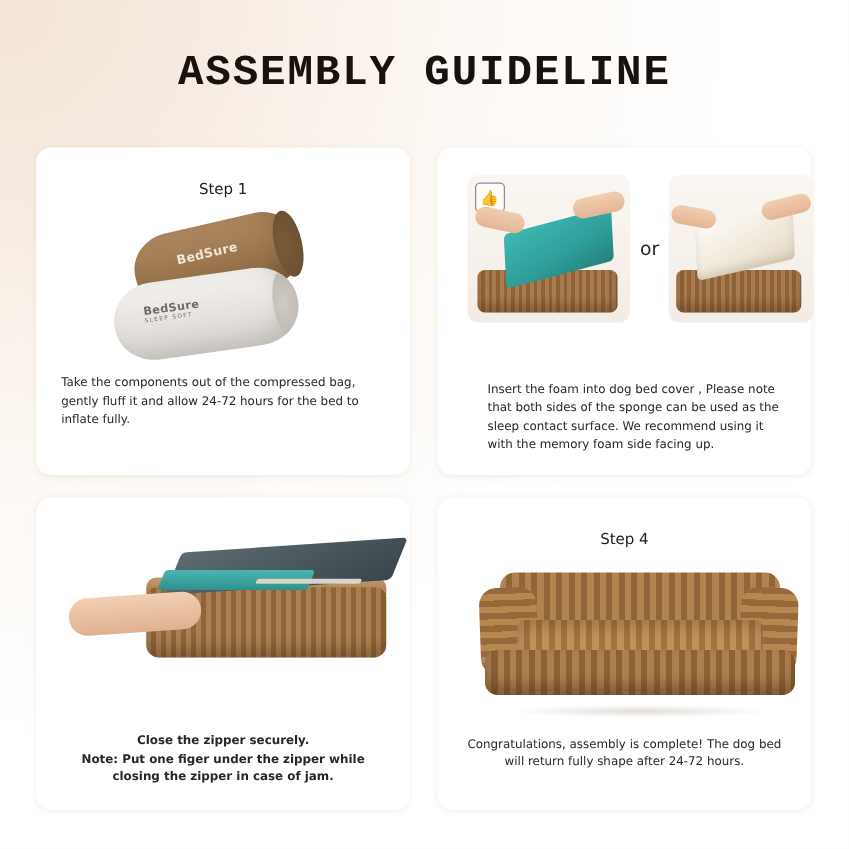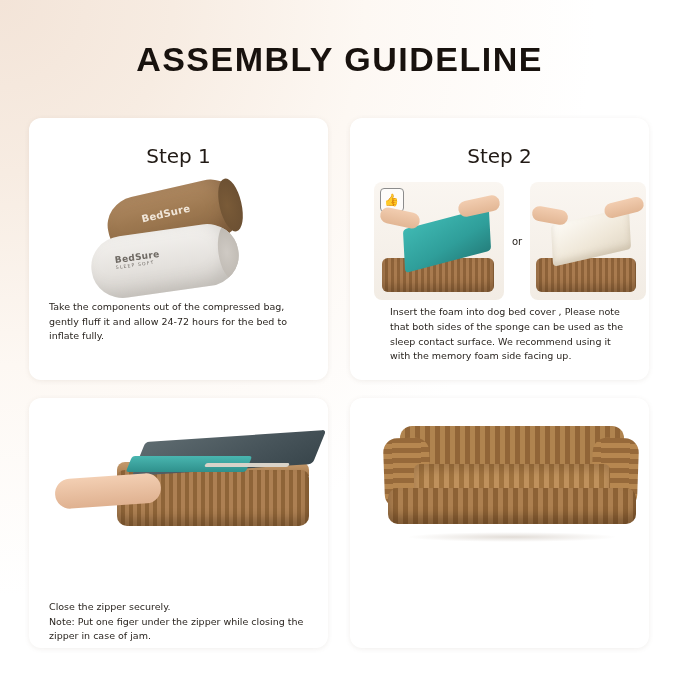--- a/index.html
+++ b/index.html
@@ -25,21 +25,21 @@
   .title {
     position: absolute;
     top: 40px;
     left: 0;
     width: 679px;
     text-align: center;
     font-size: 34px;
     font-weight: bold;
     letter-spacing: 1.5px;
     color: #18120e;
-    font-family: Liberation Sans, sans-serif;
+    font-family: Liberation Mono, monospace;
   }
   .grid {
     position: absolute;
     top: 118px;
     left: 29px;
     width: 621px;
     display: flex;
     flex-wrap: wrap;
     gap: 18px 22px;
   }
@@ -52,38 +52,38 @@
     padding: 14px 16px 16px 16px;
     position: relative;
   }
   .card-1 { height: 262px; }
   .card-2 { height: 262px; }
   .card-3 { height: 250px; }
   .card-4 { height: 250px; }
 
   .step-label {
     text-align: center;
-    font-size: 20px;
+    font-size: 12px;
     color: #211a15;
     margin-top: 12px;
     margin-bottom: 6px;
     font-family: "DejaVu Sans", sans-serif;
   }
   .caption {
     font-size: 9.5px;
     line-height: 1.55;
     color: #2b2621;
     position: absolute;
     left: 20px;
     right: 20px;
     font-family: "DejaVu Sans", sans-serif;
   }
   .cap1 { bottom: 36px; }
   .cap2 { bottom: 16px; text-align: left; }
-  .cap3 { bottom: 4px; text-align: left; }
+  .cap3 { bottom: 18px; text-align: center; font-weight: bold; }
   .cap4 { bottom: 30px; text-align: center; }
 
   .art {
     position: relative;
     width: 100%;
     height: 150px;
   }
 
   
   .roll-wrap { position: absolute; left: 50%; top: 12px; transform: translateX(-50%); width: 200px; height: 120px; }
@@ -139,21 +139,21 @@
   
   .s2row { position: absolute; left: 8px; top: 8px; display: flex; align-items: center; gap: 8px; }
   .photo {
     background: linear-gradient(180deg, #faf6f1 0%, #f2ece4 100%);
     border-radius: 8px;
     position: relative;
     overflow: hidden;
   }
   .p2a { width: 130px; height: 118px; }
   .p2b { width: 116px; height: 118px; }
-  .or-text { font-size: 10px; color: #2b2621; font-family: "DejaVu Sans", sans-serif; }
+  .or-text { font-size: 15px; color: #2b2621; font-family: "DejaVu Sans", sans-serif; }
 
   .thumb-badge {
     position: absolute; left: 6px; top: 6px;
     width: 22px; height: 22px;
     border: 1.2px solid #8c8c8c;
     border-radius: 4px;
     display: flex; align-items: center; justify-content: center;
     font-size: 12px; color: #4a4a4a;
     background: rgba(255,255,255,0.65);
   }
@@ -296,21 +296,20 @@
           <div class="brand-white">
             <span>BedSure</span>
             <span class="brand-sub">SLEEP SOFT</span>
           </div>
         </div>
       </div>
       <div class="caption cap1" style="white-space: pre-line;">Take the components out of the compressed bag, gently fluff it and allow 24-72 hours for the bed to inflate fully.</div>
     </div>
 
     <div class="card card-2">
-      <div class="step-label">Step 2</div>
       <div class="art">
         <div class="s2row">
           <div class="photo p2a">
             <div class="thumb-badge">👍</div>
             <div class="bed-base"></div>
             <div class="foam-teal"></div>
             <div class="hand h2a"></div>
             <div class="hand h2a2"></div>
           </div>
           <div class="or-text">or</div>
@@ -334,26 +333,28 @@
           <div class="teal3"></div>
           <div class="zip3"></div>
           <div class="arm3"></div>
         </div>
       </div>
       <div class="caption cap3" style="white-space: pre-line;">Close the zipper securely.
 Note:  Put one figer under the zipper while closing the zipper in case of jam.</div>
     </div>
 
     <div class="card card-4">
+      <div class="step-label">Step 4</div>
       <div class="art">
         <div class="s4">
           <div class="bed4-back"></div>
           <div class="bed4-armL"></div>
           <div class="bed4-armR"></div>
           <div class="bed4-seat"></div>
           <div class="bed4-front"></div>
           <div class="shadow4"></div>
         </div>
       </div>
+      <div class="caption cap4" style="white-space: pre-line;">Congratulations, assembly is complete! The dog bed will return fully shape after 24-72 hours.</div>
     </div>
 
   </div>
 </div>
 
 </body></html>

